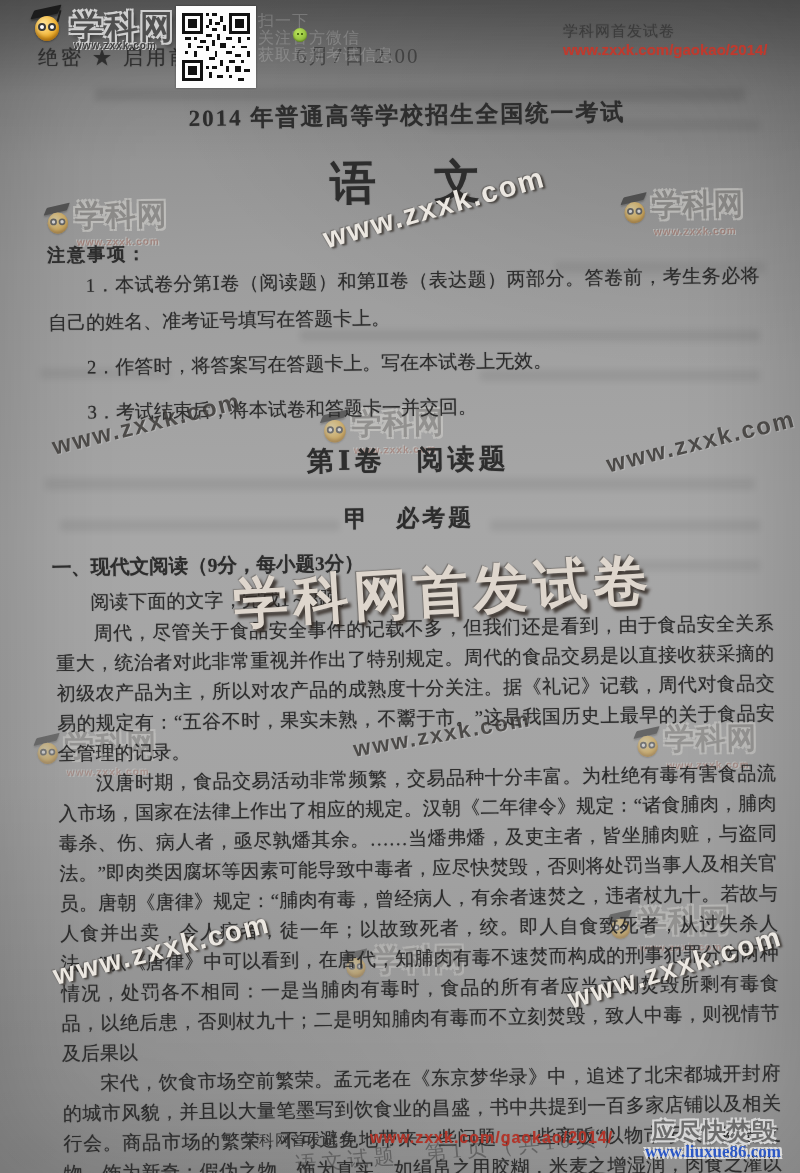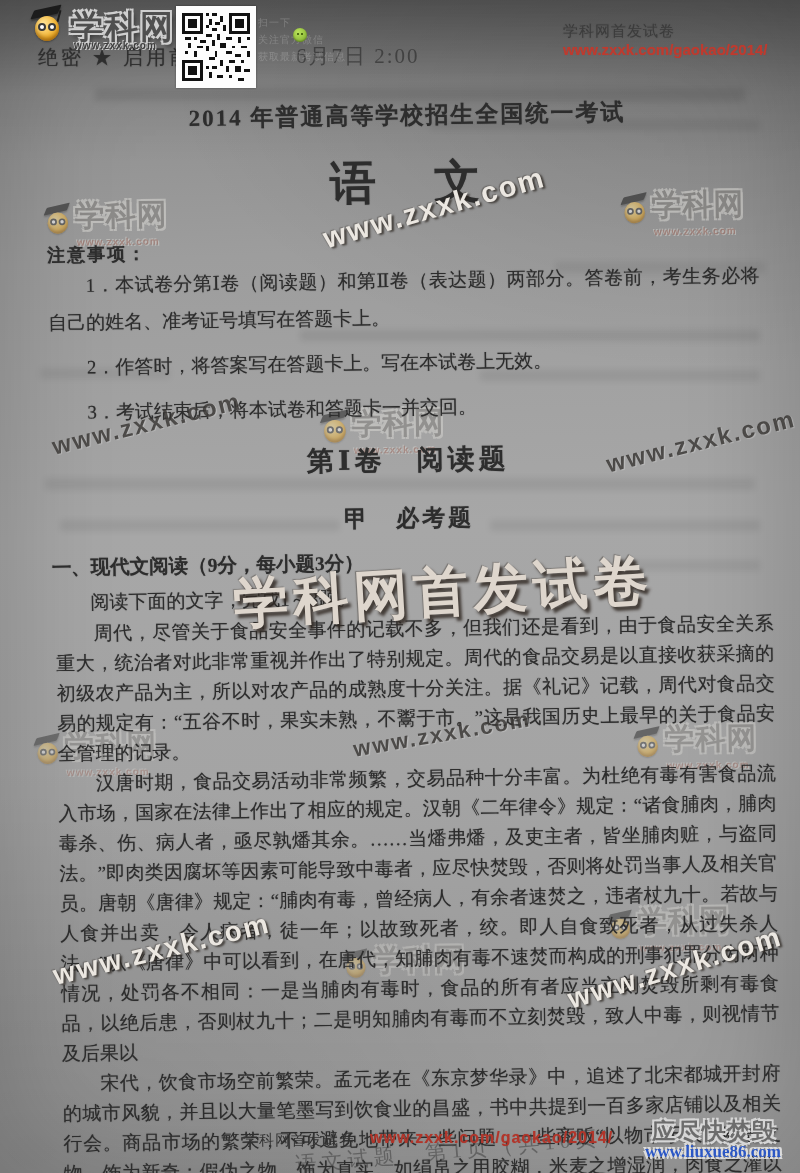--- a/index.html
+++ b/index.html
@@ -21,21 +21,21 @@
     font-family:"Liberation Sans","DejaVu Sans",sans-serif; font-weight:900; font-size:33px;
     color:#4f4f4f; letter-spacing:2px; line-height:1;
     text-shadow:-2px -2px 0 #cfcfcf,2px -2px 0 #cfcfcf,-2px 2px 0 #cfcfcf,2px 2px 0 #cfcfcf,3px 4px 4px rgba(0,0,0,.45);
   }
   .brand-site{
     font-family:"Liberation Sans",sans-serif; font-weight:700; font-size:10px; color:#3f3f3f;
     text-shadow:-1px -1px 0 #c9c9c9,1px 1px 0 #c9c9c9; letter-spacing:1px;
   }
   .security{font-size:20px; color:rgba(38,38,38,.72); letter-spacing:3px; text-shadow:0 0 1px rgba(38,38,38,.6);}
   .qr-box{width:74px; height:76px; background:#fdfdfd; padding:3px; box-shadow:0 0 2px rgba(0,0,0,.4);}
-  .qr-caption{font-family:Liberation Serif, serif; font-size:10px; line-height:17px; color:rgba(235,235,235,.22); letter-spacing:1px;}
+  .qr-caption{font-family:Liberation Mono, monospace; font-size:16px; line-height:17px; color:rgba(235,235,235,.22); letter-spacing:1px;}
   .smiley{width:14px;height:14px;border-radius:50%;background:radial-gradient(circle at 35% 30%,#b9e25a,#7fae2e);display:inline-block;box-shadow:inset 0 -1px 2px rgba(40,60,0,.5);position:relative;}
   .smiley i{position:absolute;width:2px;height:2px;background:#2e4a00;border-radius:50%;top:5px;}
   .exam-time{font-size:21px; color:rgba(40,40,40,.62); letter-spacing:2px;}
   .hdr-right-label{font-family:"Liberation Sans",sans-serif; font-size:15px; color:#3c3c3c; letter-spacing:1px; text-shadow:0 0 1px rgba(60,60,60,.5);}
   .hdr-right-url{font-family:"Liberation Sans",sans-serif; font-size:15px; font-weight:700; color:#bf3a2e; text-shadow:0 0 1px rgba(191,58,46,.5);}
   
   .mascot{position:relative; width:32px; height:40px; display:inline-block;}
   .mascot .head{position:absolute; left:3px; top:10px; width:24px; height:25px; border-radius:50%;
     background:radial-gradient(circle at 35% 32%, #ffe59a, #f2b22d 62%, #c9860f);
     box-shadow:inset 0 -3px 4px rgba(110,60,0,.55), 0 1px 2px rgba(0,0,0,.35);}

